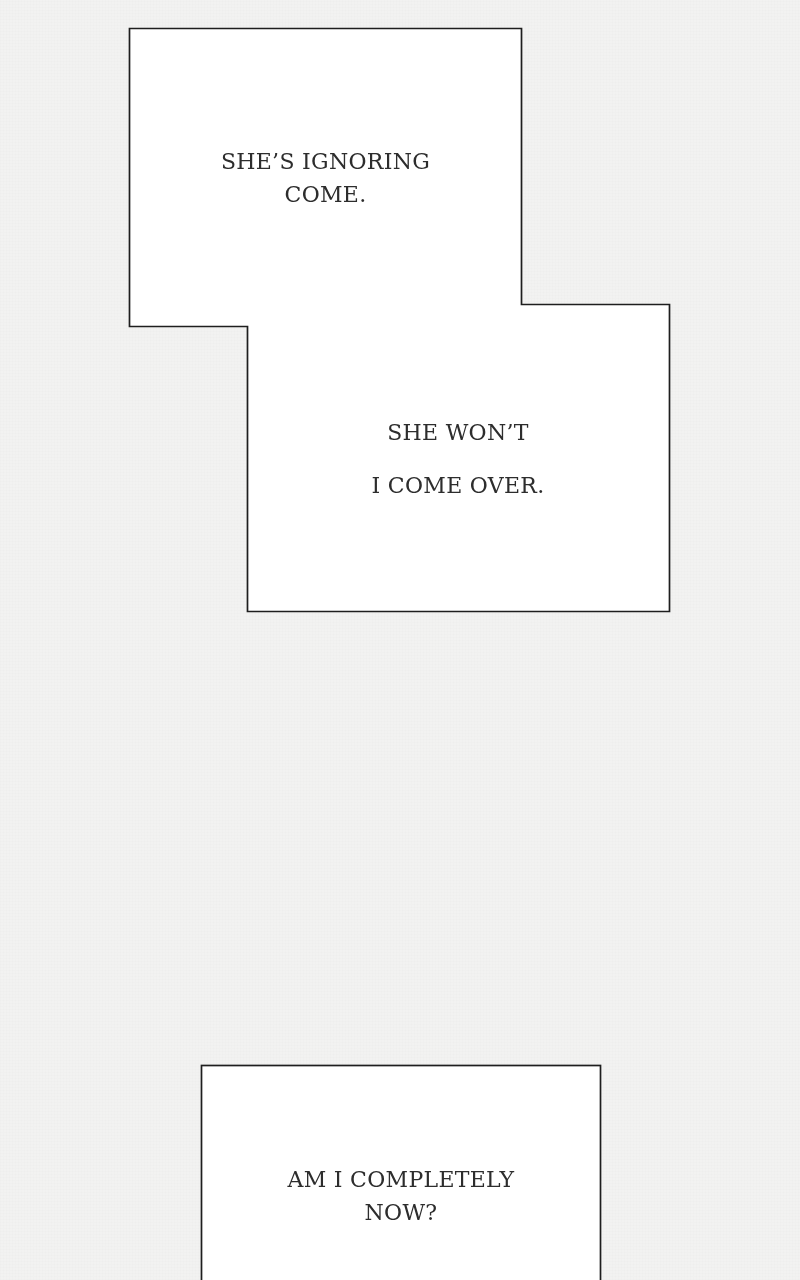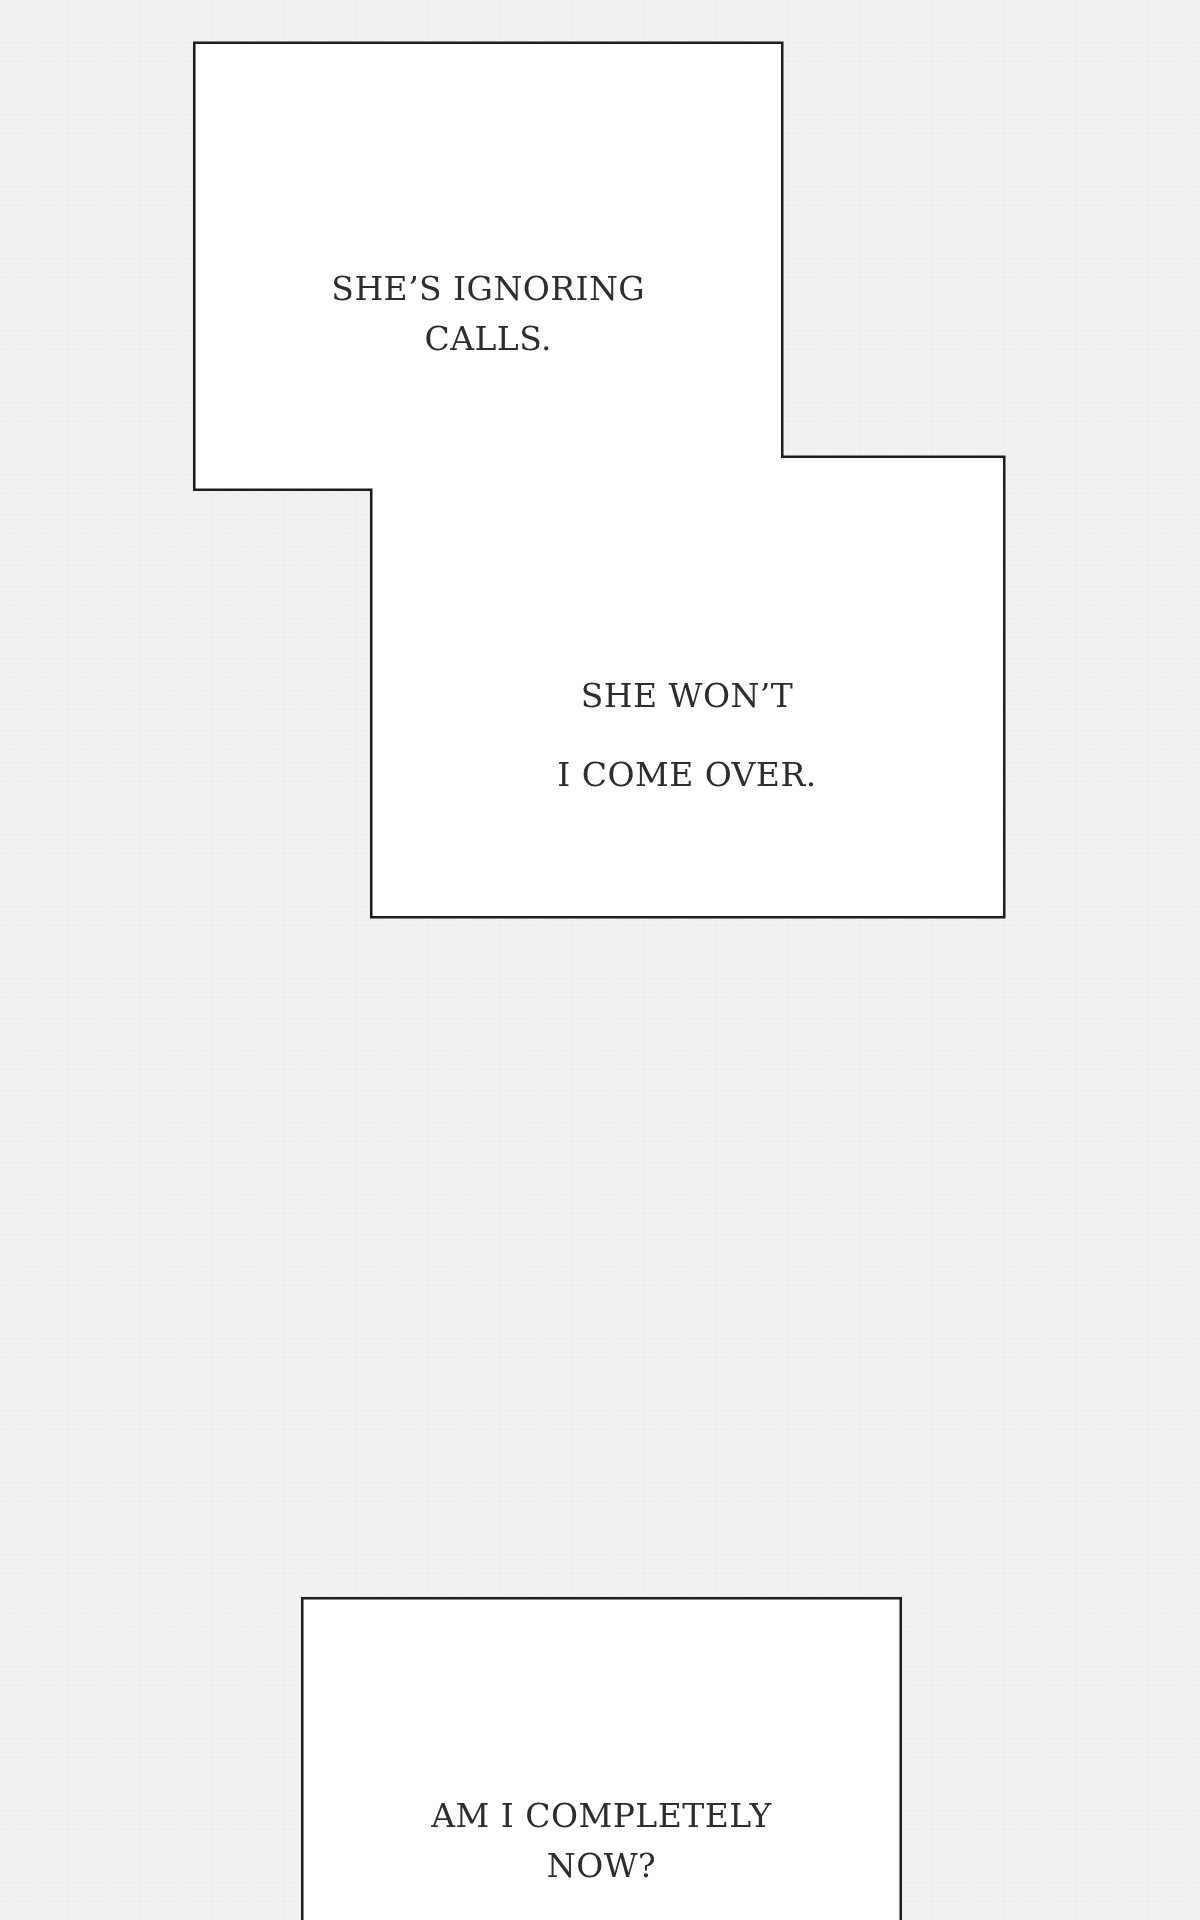--- a/index.html
+++ b/index.html
@@ -40,42 +40,41 @@
     align-items: center;
     justify-content: center;
     text-align: center;
     font-family: "DejaVu Serif", "Liberation Serif", serif;
     font-size: 22px;
     line-height: 33px;
     letter-spacing: 0.3px;
     font-weight: 400;
     color: var(--text-color, #2d2d2d);
     white-space: nowrap;
-    margin-top: 32px;
   }
   .panel-text .line { display: block; }
   .p1 { left: 129px; top: 28px;  width: 393px; height: 299px; }
   .p2 { left: 247px; top: 305px; width: 422px; height: 307px; gap: 20px; }
   .p3 { left: 201px; top: 1065px; width: 400px; height: 262px; }
 </style>
 </head>
 <body>
 
 <div class="grain"></div>
 
 <svg class="panel-layer" width="800" height="1280" viewBox="0 0 800 1280">
 
   <path class="panel-shape" d="M129.5 28.5 L521.5 28.5 L521.5 304.5 L669.5 304.5 L669.5 611.5 L247.5 611.5 L247.5 326.5 L129.5 326.5 Z"></path>
 
   <rect class="panel-shape" x="201.5" y="1065.5" width="399" height="262"></rect>
 </svg>
 
 <div class="panel-text p1">
   <span class="line">SHE’S IGNORING</span>
-  <span class="line">CALLS.</span>
+  <span class="line">COME.</span>
 </div>
 
 <div class="panel-text p2">
   <span class="line">SHE WON’T</span>
   <span class="line">I COME OVER.</span>
 </div>
 
 <div class="panel-text p3">
   <span class="line">AM I COMPLETELY</span>
   <span class="line">NOW?</span>

